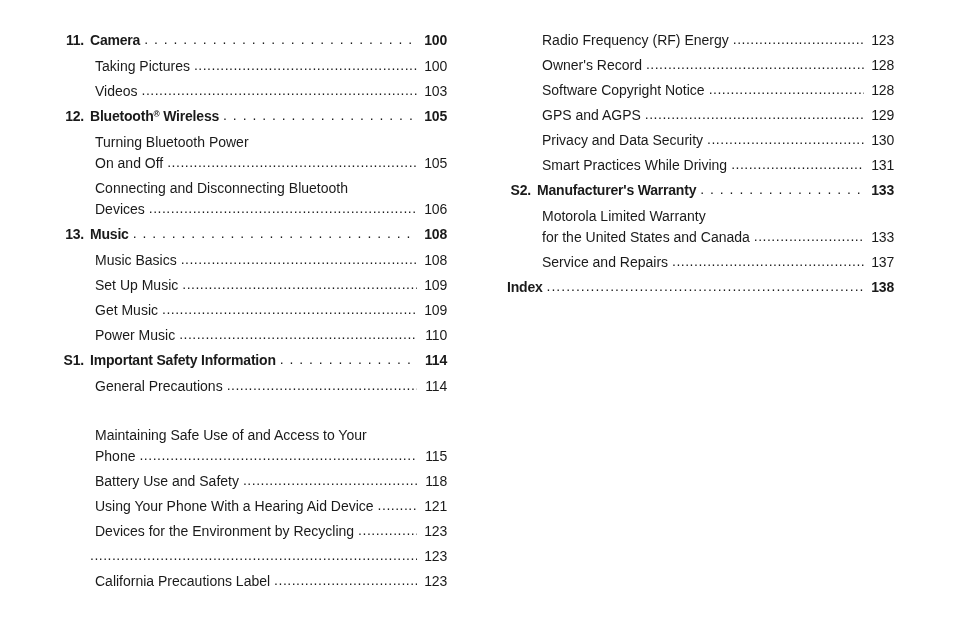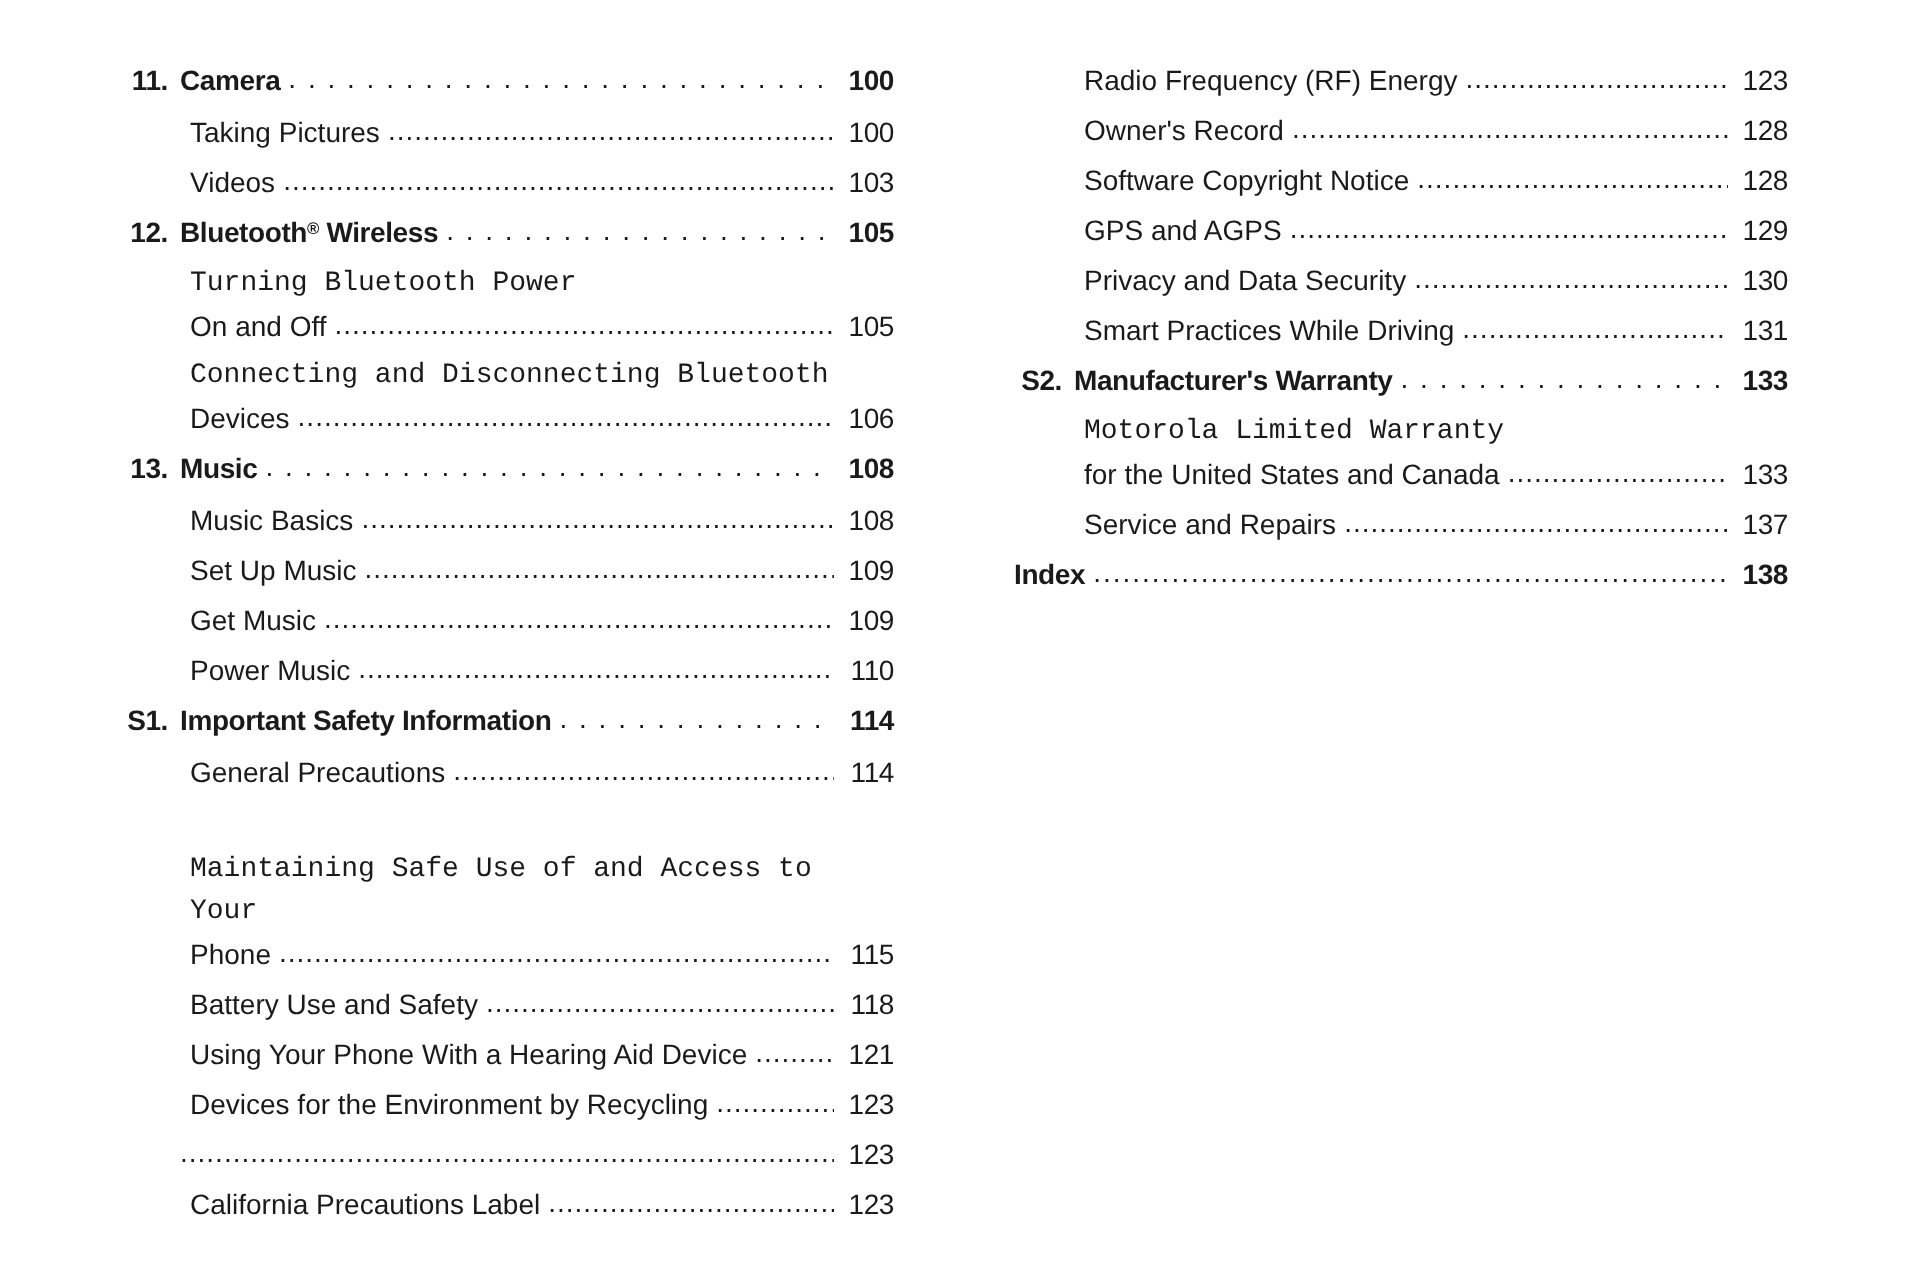--- a/index.html
+++ b/index.html
@@ -63,21 +63,21 @@
       min-width: 30px;
       font-weight: 600;
       letter-spacing: -0.2px;
     }
     .sub .page { font-weight: 400; }
     .sub .num { font-weight: 400; }
     .sub { margin-bottom: 4px; }
     .multiline-wrap { display: flex; margin-bottom: 4px; }
     .multiline-wrap .num { padding-top: 0; }
     .multiline-body { flex: 1; min-width: 0; }
-    .ml-top { display: block; font-family: Liberation Mono, monospace; }
+    .ml-top { display: block; }
     .ml-bot { display: flex; align-items: flex-end; }
     .sup { font-size: 0.6em; position: relative; top: -0.5em; }
   </style>
 </head>
 <body>
 
 <div class="col" id="c1">
     <div class="entry">
       <span class="num">11.</span>
       <span class="title">Camera</span>

